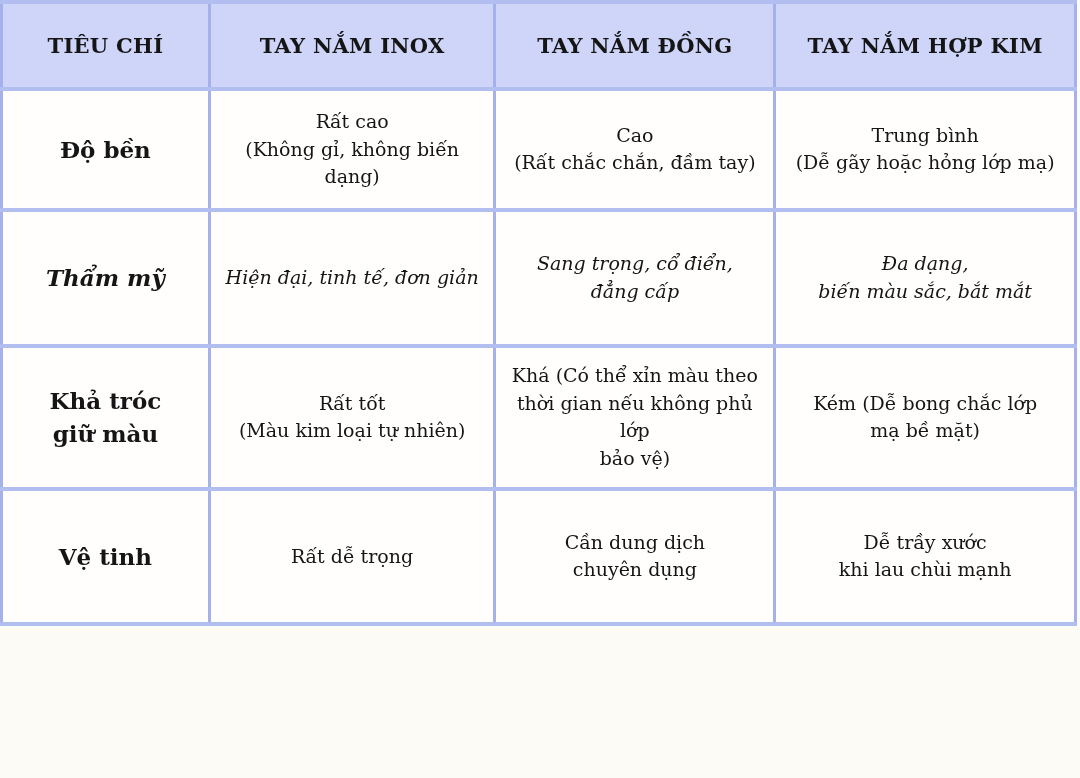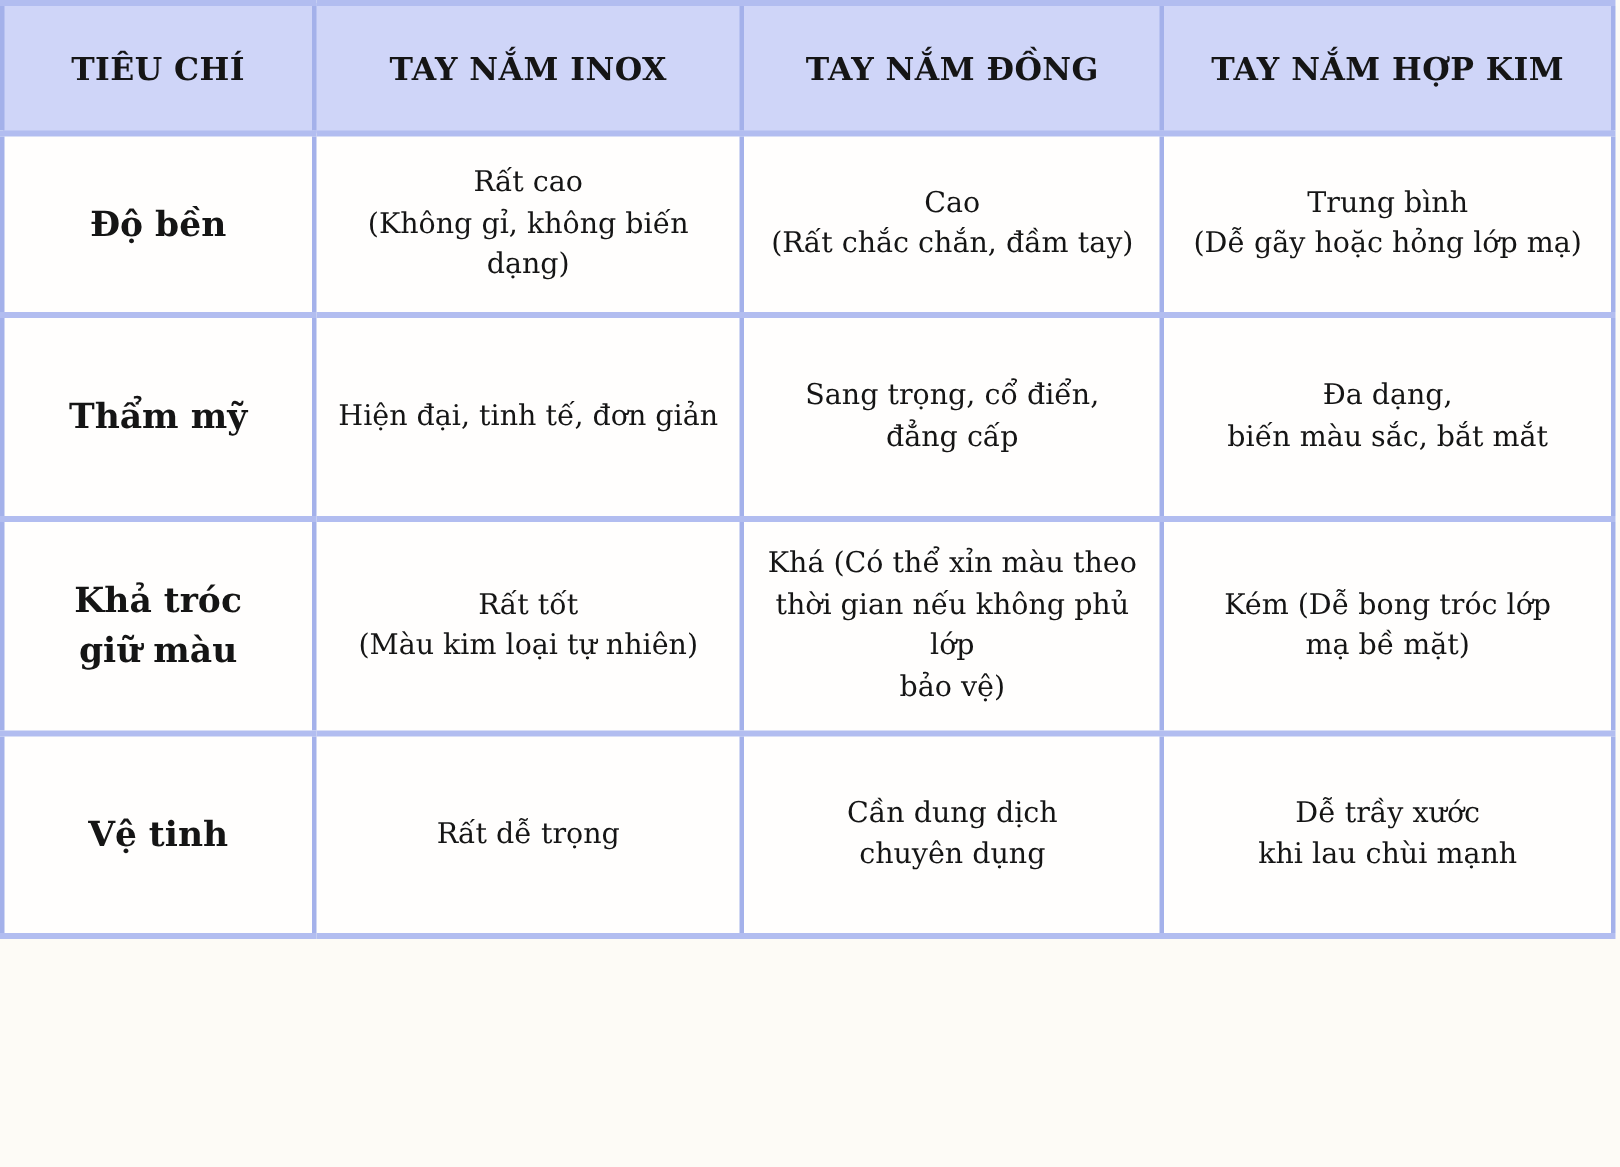--- a/index.html
+++ b/index.html
@@ -47,21 +47,21 @@
   .comparison-table tbody th {
     background: #fffefd;
     font-weight: bold;
     font-size: 23px;
   }
   .comparison-table tbody td {
     background: #fffefd;
     font-size: 19px;
   }
   .comparison-table tbody tr.r1 { height: 120px; }
-  .comparison-table tbody tr.r2 { height: 135px; }
+  .comparison-table tbody tr.r2 { height: 135px; font-style: italic; }
   .comparison-table tbody tr.r3 { height: 142px; }
   .comparison-table tbody tr.r4 { height: 134px; }
   .comparison-table tbody tr.r5 { height: 136px; }
 </style>
 </head>
 <body>
 
 <table class="comparison-table">
   <colgroup>
     <col class="c1">
@@ -96,21 +96,21 @@
 biến màu sắc, bắt mắt</td>
     </tr>
     <tr class="r3">
       <th>Khả tróc
 giữ màu</th>
       <td>Rất tốt
 (Màu kim loại tự nhiên)</td>
       <td>Khá (Có thể xỉn màu theo
 thời gian nếu không phủ lớp
 bảo vệ)</td>
-      <td>Kém (Dễ bong tróc lớp
+      <td>Kém (Dễ bong chắc lớp
 mạ bề mặt)</td>
     </tr>
     <tr class="r4">
       <th>Vệ tinh</th>
       <td>Rất dễ trọng</td>
       <td>Cần dung dịch
 chuyên dụng</td>
       <td>Dễ trầy xước
 khi lau chùi mạnh</td>
     </tr>

